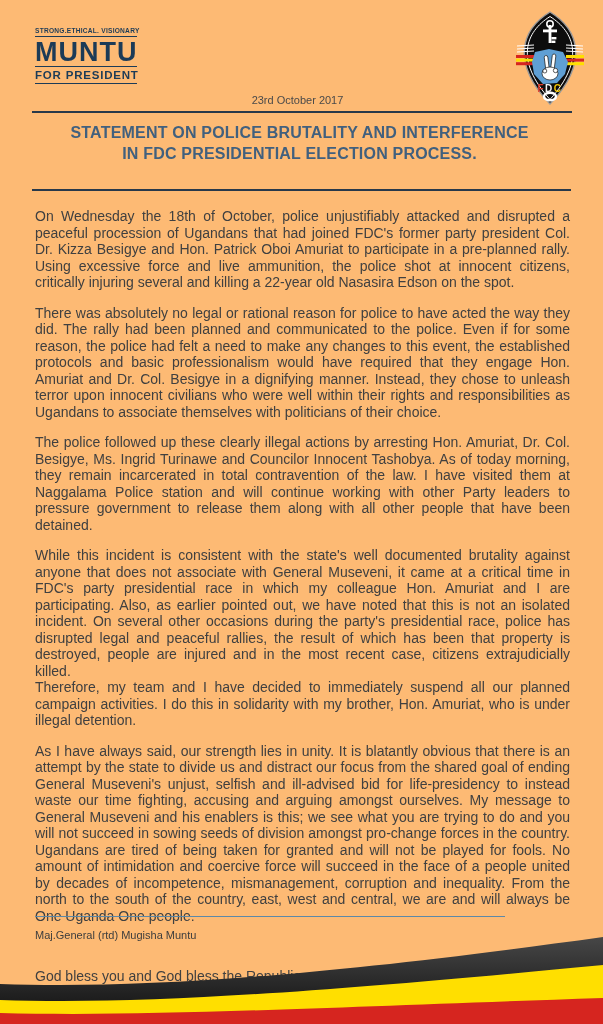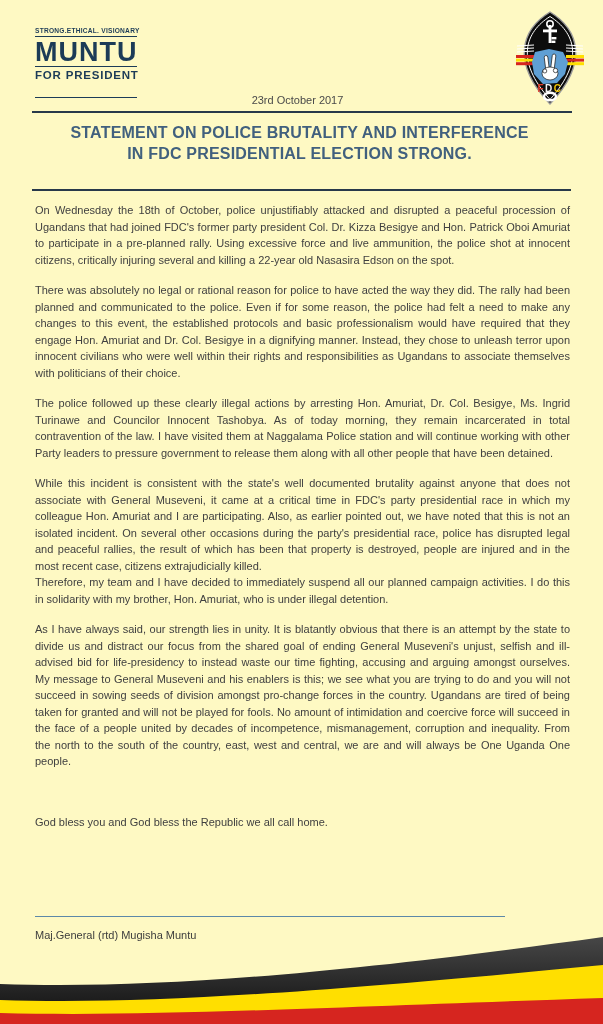--- a/index.html
+++ b/index.html
@@ -1,64 +1,64 @@
 <!DOCTYPE html>
 <html><head>
 <meta charset="utf-8">
 <style>
   * { margin:0; padding:0; box-sizing:border-box; }
   html,body { background:#e9e9e9; }
   .page {
     position:relative;
     width:603px; height:1024px;
     margin:0 auto;
-    background:#fef9c3;
+    background:#fdba74;
     font-family:"Liberation Sans", sans-serif;
     overflow:hidden;
   }
   
   .header { position:relative; height:113px; }
   .logo {
     position:absolute; left:35px; top:27px; width:102px;
     color:#1c3b57; text-align:center;
   }
   .logo-tagline {
     font-size:6.6px; font-weight:bold; letter-spacing:0.25px;
     white-space:nowrap; padding-bottom:2px;
     border-bottom:1.5px solid #1c3b57;
   }
   .logo-name {
     font-size:27px; font-weight:bold; letter-spacing:1px; line-height:1.05;
     padding:1px 0 0 0; border-bottom:1.5px solid #1c3b57;
   }
   .logo-sub {
     font-size:11.5px; font-weight:bold; letter-spacing:0.8px; white-space:nowrap;
-    padding:2px 0 16px 0; border-bottom:1.5px solid #1c3b57;text-align:center;
+    padding:2px 0 2px 0; border-bottom:1.5px solid #1c3b57;text-align:center;
   }
   .date {
     position:absolute; left:0; right:8px; top:94px;
     text-align:center; font-size:11px; color:#4a4a4a;
   }
   .emblem { position:absolute; right:8px; top:10px; width:90px; height:96px; }
   .rule {
     position:absolute; left:32px; right:31px; height:0;
     border-top:2.5px solid #28394a;
   }
   .rule-top { top:111px; }
   
   .title-block {
     position:relative; padding:9px 20px 0 16px; height:68px;
     text-align:center; color:#41607e; font-weight:bold;
     font-size:16px; line-height:21px; letter-spacing:0.2px;
   }
   .rule-title { top:0; position:relative; display:block; margin:8px 32px 0 32px; border-top:2.5px solid #28394a; }
   
   .body-text {
-    padding:11px 33px 0 35px;
-    color:#404040; font-size:11px; line-height:16.5px;
+    padding:17px 33px 0 35px;
+    color:#404040; font-size:14px; line-height:16.5px;
     text-align:justify;
   }
   .body-text p { margin:0 0 14px 0; }
   .body-text p.cont { margin-top:-14px; }
   .body-text p.last { margin-bottom:0;margin-top:44px; }
   
   .sig-block { position:absolute; left:35px; top:916px; width:470px; }
   .sig-rule { border-top:1.5px solid #5d89a8; margin-bottom:10px; }
   .sig-name, .sig-role { font-size:11px; color:#3d3d3d; line-height:16px; }
   
@@ -121,21 +121,21 @@
       <text x="45" y="82" text-anchor="middle" font-family="'Liberation Sans',sans-serif" font-size="10" font-weight="bold" letter-spacing="1.5"><tspan fill="#e03a2a">F</tspan><tspan fill="#f2f2f2">D</tspan><tspan fill="#f0c400">C</tspan></text>
 
       <ellipse cx="45" cy="86.5" rx="6" ry="3.8" fill="none" stroke="#ffffff" stroke-width="2.4"></ellipse>
     </svg>
 
     <div class="rule rule-top"></div>
   </div>
 
   <div class="title-block">
     <div>STATEMENT ON POLICE BRUTALITY AND INTERFERENCE</div>
-    <div>IN FDC PRESIDENTIAL  ELECTION STRONG.</div>
+    <div>IN FDC PRESIDENTIAL  ELECTION PROCESS.</div>
   </div>
   <div class="rule-title"></div>
 
   <div class="body-text">
     <p>On Wednesday the 18th of October, police unjustifiably attacked and disrupted a peaceful procession of Ugandans that had joined FDC's former party president Col. Dr. Kizza Besigye and Hon. Patrick Oboi Amuriat to participate in a pre-planned rally. Using excessive force and live ammunition, the police shot at innocent citizens, critically injuring several and killing a 22-year old Nasasira Edson on the spot.</p>
     <p>There was absolutely no legal or rational reason for police to have acted the way they did. The rally had been planned and communicated to the police.  Even if for some reason, the police had felt a need to make any changes to this event, the established protocols and basic professionalism would have required that they engage Hon. Amuriat and Dr. Col. Besigye in a dignifying manner. Instead, they chose to unleash terror upon innocent civilians who were well within their rights and responsibilities as Ugandans to associate themselves with politicians of their choice.</p>
     <p>The police followed up these clearly illegal actions by arresting Hon. Amuriat, Dr. Col. Besigye, Ms. Ingrid Turinawe and Councilor Innocent Tashobya. As of today morning, they remain incarcerated in total contravention of the law. I have visited them at Naggalama Police station and will continue working with other Party leaders to pressure government to release them along with all other people that have been detained.</p>
     <p>While this incident is consistent with the state's well documented brutality against anyone that does not associate with General Museveni, it came at a critical time in FDC's party presidential race in which my colleague Hon. Amuriat and I are participating. Also, as earlier pointed out, we have noted that this is not an isolated incident. On several other occasions during the party's presidential race, police has disrupted legal and peaceful rallies, the result of which has been that property is destroyed, people are injured and in the most recent case, citizens extrajudicially killed.</p>
     <p class="cont">Therefore, my team and I have decided to immediately suspend all our planned campaign activities. I do this in solidarity with my brother, Hon. Amuriat, who is under illegal detention.</p>
     <p>As I have always said, our strength lies in unity. It is blatantly obvious that there is an attempt by the state to divide us and distract our focus from the shared goal of ending General Museveni's unjust, selfish and ill-advised bid for life-presidency to instead waste our time fighting, accusing and arguing amongst ourselves. My message to General Museveni and his enablers is this; we see what you are trying to do and you will not succeed in sowing seeds of division amongst pro-change forces in the country. Ugandans are tired of being taken for granted and will not be played for fools. No amount of intimidation and coercive force will succeed in the face of a people united by decades of incompetence, mismanagement, corruption and inequality. From the north to the south of the country, east, west and central, we are and will always be One Uganda One people.</p>

